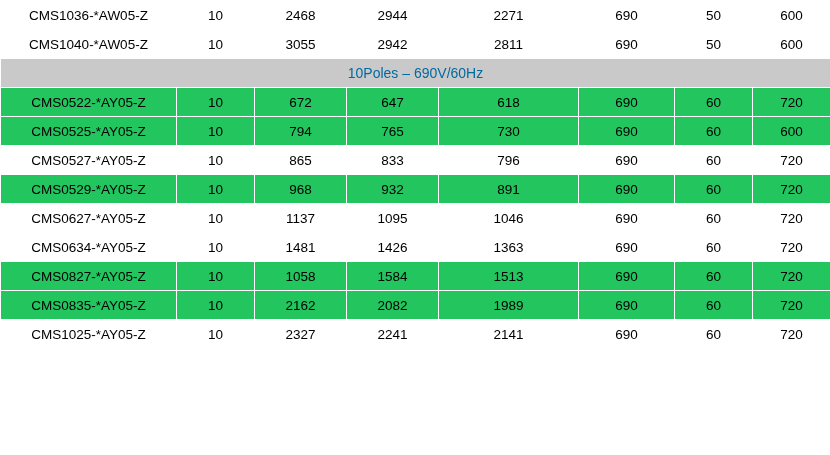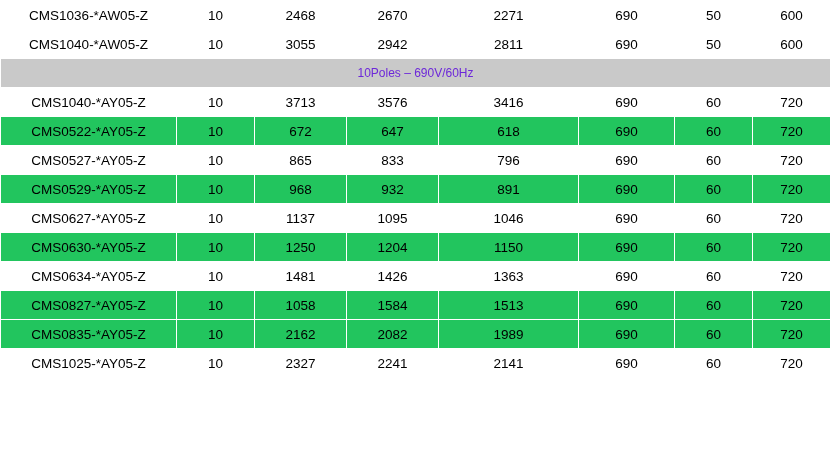--- a/index.html
+++ b/index.html
@@ -29,22 +29,22 @@
     white-space: nowrap;
   }
   tr.row-shade td {
     background: #22c55e;
   }
   tr.row-plain td {
     background: #ffffff;
   }
   tr.section-row td {
     background: #c9c9c9;
-    font-size: 12px;
-    color: #6d28d9;
+    font-size: 14px;
+    color: #0369a1;
   }
   
   col.c0 { width: 176px; }
   col.c1 { width: 78px; }
   col.c2 { width: 92px; }
   col.c3 { width: 92px; }
   col.c4 { width: 140px; }
   col.c5 { width: 96px; }
   col.c6 { width: 78px; }
   col.c7 { width: 78px; }
@@ -61,58 +61,58 @@
     <col class="c4">
       <col class="c5">
       <col class="c6">
       <col class="c7">
   </colgroup>
   <tbody>
       <tr class="row-plain">
         <td>CMS1036-*AW05-Z</td>
         <td>10</td>
         <td>2468</td>
-        <td>2670</td>
+        <td>2944</td>
         <td>2271</td>
         <td>690</td>
         <td>50</td>
         <td>600</td>
       </tr>
       <tr class="row-plain">
         <td>CMS1040-*AW05-Z</td>
         <td>10</td>
         <td>3055</td>
         <td>2942</td>
         <td>2811</td>
         <td>690</td>
         <td>50</td>
         <td>600</td>
       </tr>
       <tr class="section-row">
         <td colspan="8">10Poles – 690V/60Hz</td>
       </tr>
-      <tr class="row-plain">
-        <td>CMS1040-*AY05-Z</td>
-        <td>10</td>
-        <td>3713</td>
-        <td>3576</td>
-        <td>3416</td>
-        <td>690</td>
-        <td>60</td>
-        <td>720</td>
-      </tr>
       <tr class="row-shade">
         <td>CMS0522-*AY05-Z</td>
         <td>10</td>
         <td>672</td>
         <td>647</td>
         <td>618</td>
         <td>690</td>
         <td>60</td>
         <td>720</td>
+      </tr>
+      <tr class="row-shade">
+        <td>CMS0525-*AY05-Z</td>
+        <td>10</td>
+        <td>794</td>
+        <td>765</td>
+        <td>730</td>
+        <td>690</td>
+        <td>60</td>
+        <td>600</td>
       </tr>
       <tr class="row-plain">
         <td>CMS0527-*AY05-Z</td>
         <td>10</td>
         <td>865</td>
         <td>833</td>
         <td>796</td>
         <td>690</td>
         <td>60</td>
         <td>720</td>
@@ -126,30 +126,20 @@
         <td>690</td>
         <td>60</td>
         <td>720</td>
       </tr>
       <tr class="row-plain">
         <td>CMS0627-*AY05-Z</td>
         <td>10</td>
         <td>1137</td>
         <td>1095</td>
         <td>1046</td>
-        <td>690</td>
-        <td>60</td>
-        <td>720</td>
-      </tr>
-      <tr class="row-shade">
-        <td>CMS0630-*AY05-Z</td>
-        <td>10</td>
-        <td>1250</td>
-        <td>1204</td>
-        <td>1150</td>
         <td>690</td>
         <td>60</td>
         <td>720</td>
       </tr>
       <tr class="row-plain">
         <td>CMS0634-*AY05-Z</td>
         <td>10</td>
         <td>1481</td>
         <td>1426</td>
         <td>1363</td>

